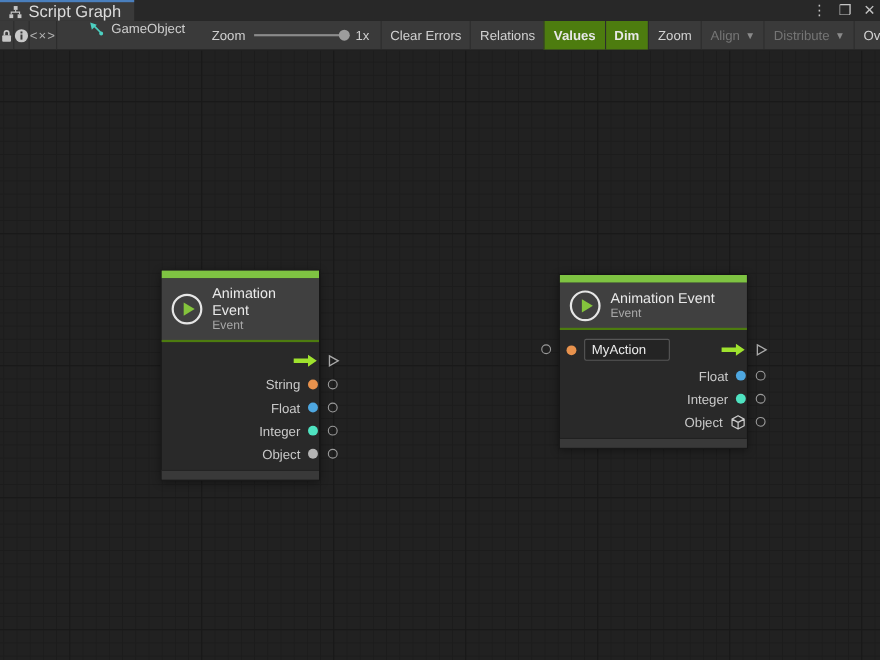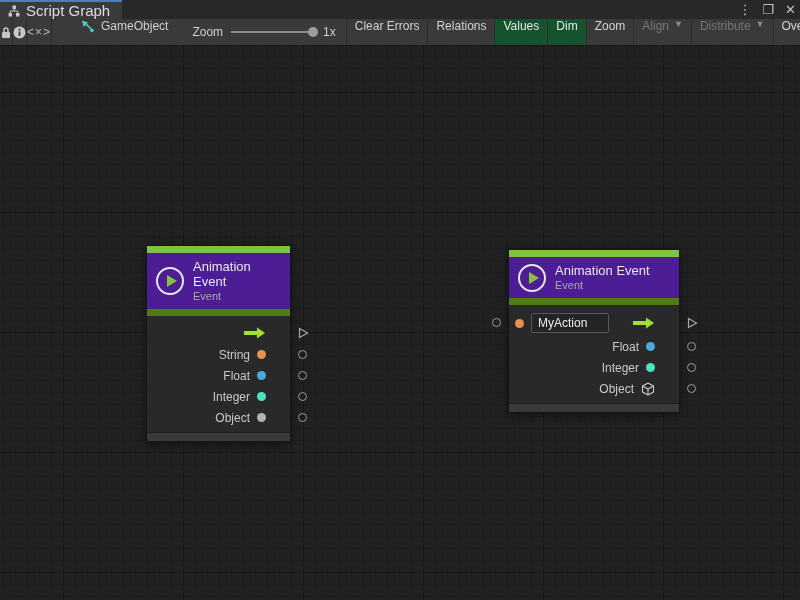--- a/index.html
+++ b/index.html
@@ -24,54 +24,54 @@
   .tb-seg { display:flex; align-items:center; justify-content:center;
             border-right:1px solid #2d2d2d; }
   .tb-icon-btn { width:28px; }
   .tb-code-btn { width:62px; color:#b5b5b5; letter-spacing:1px; }
   .tb-go { margin-left:28px; display:flex; align-items:flex-start; gap:7px; }
   .tb-zoom { margin-left:24px; display:flex; align-items:center; gap:8px; }
   .zoom-track { position:relative; width:84px; height:2px; background:#8b8b8b; }
   .zoom-thumb { position:absolute; right:-3px; top:-4px; width:10px; height:10px;
                 border-radius:50%; background:#9c9c9c; }
   .tb-buttons { margin-left:10px; display:flex; align-items:stretch; }
-  .tb-btn { display:flex; padding:0 8px; color:#d2d2d2;
+  .tb-btn { display:flex; align-items:center; padding:0 8px; color:#d2d2d2;
             border-left:1px solid #2d2d2d; cursor:default; }
   .tb-btn:last-child { border-right:1px solid #2d2d2d; }
-  .tb-btn.active { background:#14532d; color:#e8e8e8; }
+  .tb-btn.active { background:#4d7c0f; color:#e8e8e8;font-weight:bold; }
   .tb-btn.disabled { color:#757575; }
   .dd-arrow { font-size:9px; margin-left:5px; color:#8a8a8a; }
 
   
   .canvas { position:relative; width:800px; height:554px;
     background-color:#212121;
     background-image:
       linear-gradient(to right, #181818 1px, transparent 1px),
       linear-gradient(to bottom, #181818 1px, transparent 1px),
       linear-gradient(to right, #1c1c1c 1px, transparent 1px),
       linear-gradient(to bottom, #1c1c1c 1px, transparent 1px);
     background-size:120px 120px, 120px 120px, 12px 12px, 12px 12px;
     background-position:63px 46px, 63px 46px, 3px 10px, 3px 10px; }
 
   
   .node { position:absolute; background:#292929; border:1px solid #161616;
           box-shadow:0 2px 8px rgba(0,0,0,.45); }
   .node-greenbar { height:7px; }
-  .node-header { background:#4c1d95; display:flex; align-items:center; gap:9px;
-                 padding:6px 10px 6px 9px; border-bottom:7px solid #4d7c0f; }
+  .node-header { background:#404040; display:flex; align-items:center; gap:9px;
+                 padding:6px 10px 6px 9px; border-bottom:2px solid #4d7c0f; }
   .play-badge { flex:0 0 auto; width:28px; height:28px; border:2px solid #e6e6e6;
                 border-radius:50%; display:flex; align-items:center; justify-content:center; }
   .play-tri { width:0; height:0; border-left:10px solid #84c43c;
               border-top:6px solid transparent; border-bottom:6px solid transparent;
               margin-left:3px; }
   .node-title { font-size:13px; color:#e9e9e9; line-height:15px; }
   .node-sub { font-size:11px; color:#a9a9a9; line-height:13px; margin-top:1px; }
   .node-body { padding:5px 0 4px; }
   .port-row { position:relative; height:21px; display:flex; align-items:center;
-              justify-content:flex-end; padding-right:24px; gap:7px;
+              justify-content:flex-end; padding-right:1px; gap:7px;
               font-size:12px; color:#c9c9c9; }
   .flow-row { height:23px; }
   .name-row { height:26px; justify-content:flex-start; padding-left:6px; gap:7px; }
   .dot { width:9px; height:9px; border-radius:50%; flex:0 0 auto; }
   .node-footer { height:9px; background:#393939; border-top:1px solid #1e1e1e; }
   .oport-tri { position:absolute; right:-19px; top:50%; margin-top:-6px; }
   .oport-circ { position:absolute; right:-17px; top:50%; margin-top:-5px;
                 width:9px; height:9px; border:1px solid #9b9b9b; border-radius:50%; }
   .oport-circ-left { position:absolute; left:-17px; top:50%; margin-top:-5px;
                 width:9px; height:9px; border:1px solid #9b9b9b; border-radius:50%; }

